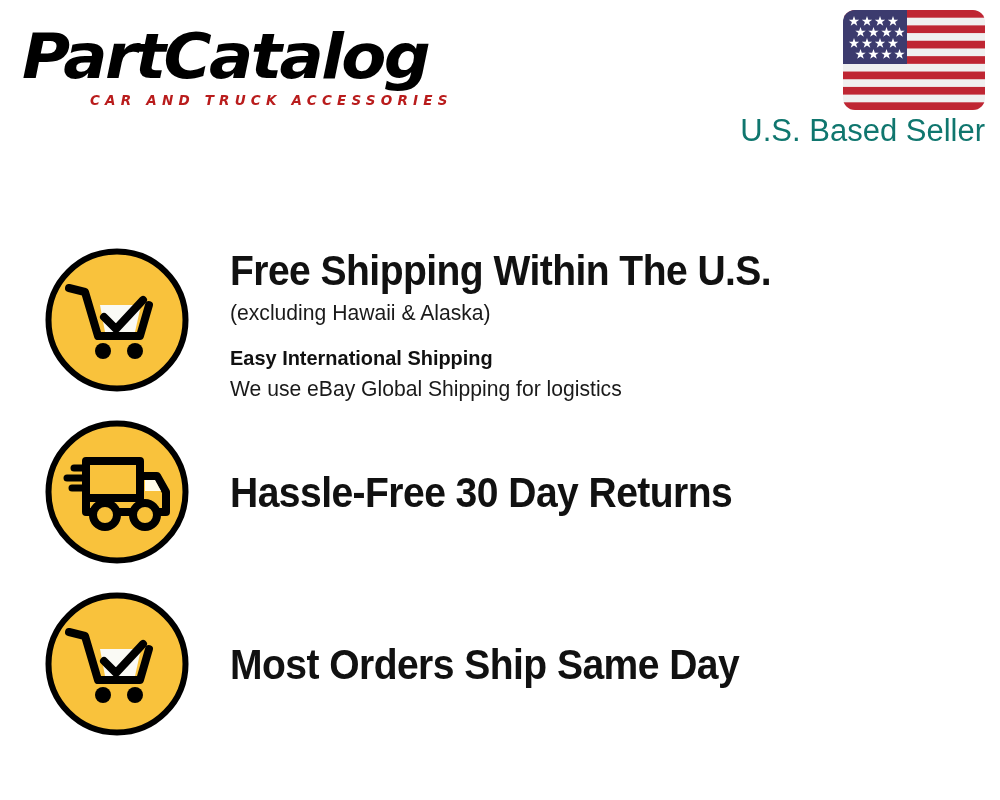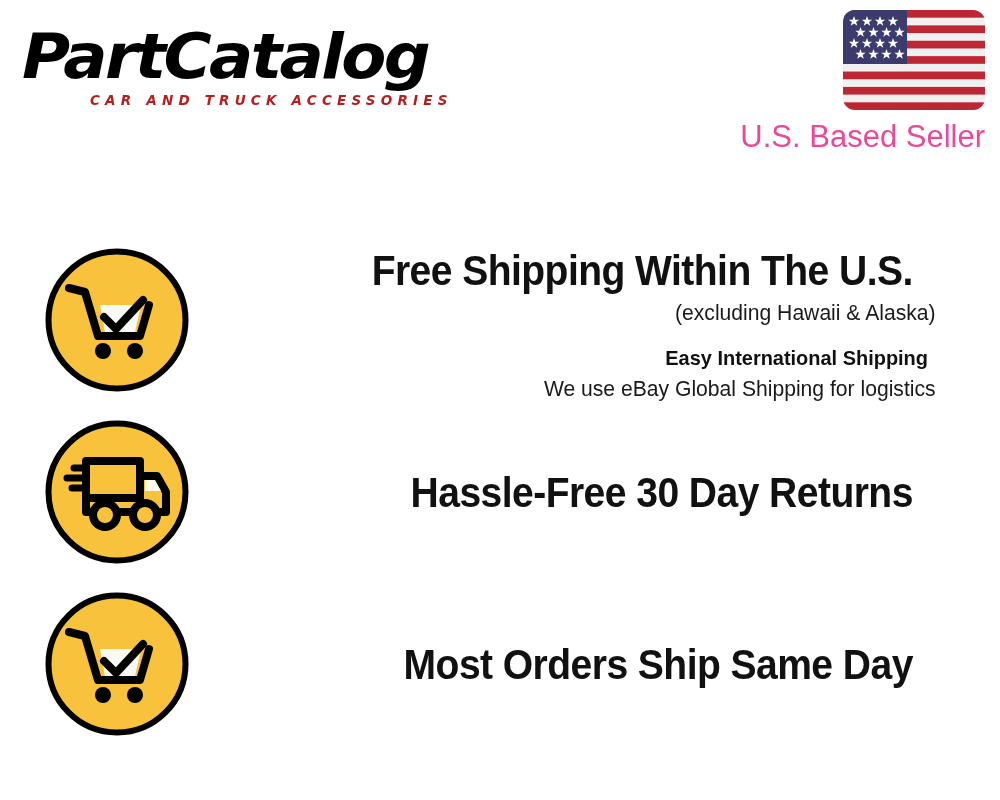--- a/index.html
+++ b/index.html
@@ -46,48 +46,48 @@
     white-space: nowrap;
     margin-left: 24px;
   }
 
   .flag-wrap { position: absolute; left: 843px; top: 10px; width: 142px; height: 100px; }
   .flag-svg { display: block; width: 142px; height: 100px; }
 
   .seller-text {
     position: absolute;
     left: 600px;
-    top: 118px;
+    top: 112px;
     width: 385px;
     text-align: right;
     font-family: "Liberation Sans", sans-serif;
     font-weight: 400;
     font-size: 31px;
     line-height: 38px;
-    color: #ec4899;
+    color: #0f766e;
     letter-spacing: 0px;
     white-space: nowrap;
   }
 
   
   .feature { position: absolute; left: 0; width: 1000px; }
   .f1 { top: 248px; }
   .f2 { top: 420px; }
   .f3 { top: 592px; }
 
   .badge {
     position: absolute;
     left: 45px;
     top: 0;
     width: 144px;
     height: 144px;
   }
   .badge svg { display: block; width: 144px; height: 144px; }
 
-  .ftext { position: absolute; left: 206px; top: 0; width: 760px; text-align: right; }
+  .ftext { position: absolute; left: 230px; top: 0; width: 760px; }
 
   .head-lg {
     font-family: "Liberation Sans", sans-serif;
     font-weight: 700;
     font-size: 42px;
     line-height: 46px;
     letter-spacing: -0.6px;
     color: #111111;
     transform: scaleX(0.93);
     transform-origin: left top;

